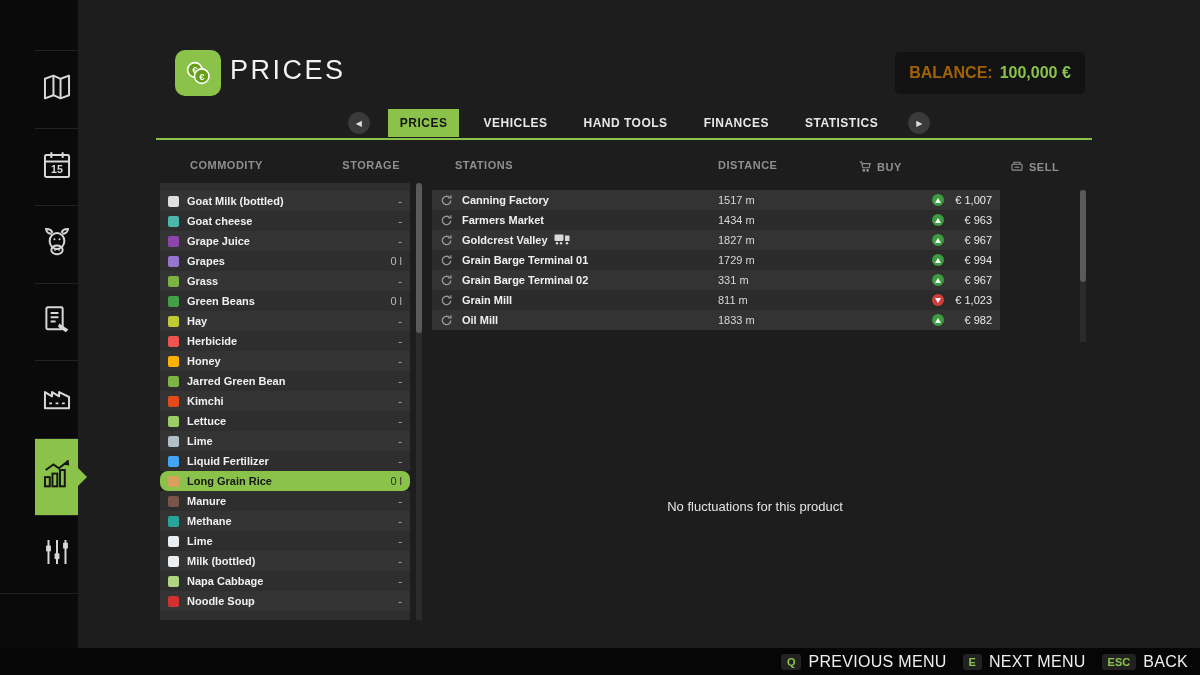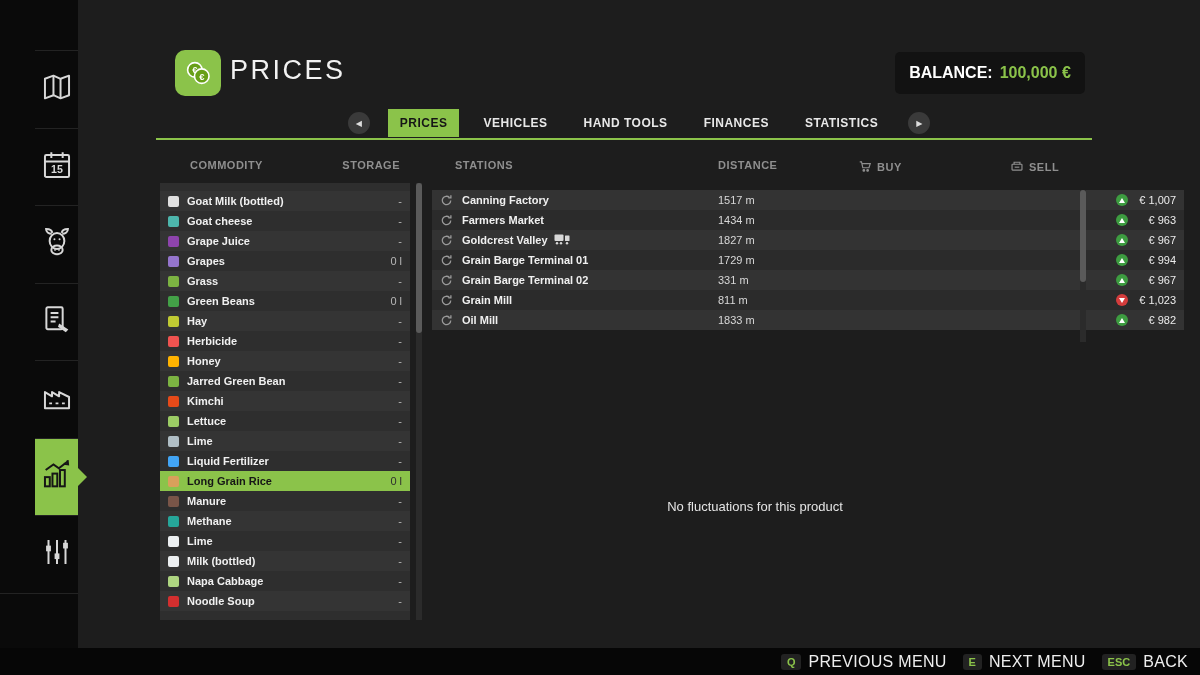--- a/index.html
+++ b/index.html
@@ -17,21 +17,21 @@
               border-left:9px solid #8bc34a;}
   .side-filler{border-top:1px solid #232323;height:55px;}
 
   
   .app-icon{position:absolute;left:175px;top:50px;width:46px;height:46px;background:#8bc34a;
             border-radius:10px;display:flex;align-items:center;justify-content:center;}
   .page-title{position:absolute;left:230px;top:55px;margin:0;font-size:27px;font-weight:500;
               color:#f2f2f2;letter-spacing:2.5px;}
   .balance{position:absolute;left:895px;top:52px;width:190px;height:42px;background:#121212;
            border-radius:5px;display:flex;align-items:center;justify-content:center;gap:7px;}
-  .balance-label{color:#ffffff;font-weight:bold;font-size:16px;}
+  .balance-label{color:#a16207;font-weight:bold;font-size:16px;}
   .balance-value{color:#8bc34a;font-weight:bold;font-size:16px;}
 
   
   .tabs{position:absolute;left:78px;top:108px;width:1122px;height:30px;display:flex;
         align-items:center;justify-content:center;gap:12px;}
   .tab{padding:7px 12px;font-size:12px;font-weight:bold;color:#e8e8e8;letter-spacing:.5px;
        background:transparent;border:none;cursor:pointer;font-family:inherit;}
   .tab.active{background:#8bc34a;color:#161616;}
   .tab-arrow{width:22px;height:22px;border-radius:50%;background:#3a3a3a;color:#ddd;font-size:8px;
              display:flex;align-items:center;justify-content:center;border:none;cursor:pointer;margin:0 6px;}
@@ -40,29 +40,29 @@
   
   .col-head{position:absolute;top:159px;font-size:11px;font-weight:bold;color:#8f8f8f;
             letter-spacing:.5px;display:flex;align-items:center;gap:5px;}
 
   
   .commodity-list{position:absolute;left:160px;top:183px;width:250px;height:437px;overflow:hidden;}
   .commodity-inner{margin-top:-12px;}
   .c-row{height:20px;display:flex;align-items:center;padding:0 8px;box-sizing:border-box;cursor:pointer;}
   .c-row:nth-child(odd){background:#2e2e2e;}
   .c-row:nth-child(even){background:#343434;}
-  .c-row.selected{background:#8bc34a;}
+  .c-row.selected{background:#8bc34a;border-radius:8px;}
   .c-ico{width:11px;height:11px;border-radius:2px;margin-right:8px;flex:none;}
   .c-name{font-size:11px;font-weight:bold;color:#f0f0f0;white-space:nowrap;}
   .c-row.selected .c-name{color:#161616;}
   .c-val{margin-left:auto;font-size:11px;color:#b8b8b8;}
   .c-row.selected .c-val{color:#2f2f2f;}
 
   
-  .station-list{position:absolute;left:432px;top:190px;width:752px;height:152px;overflow:hidden;}
+  .station-list{position:absolute;left:432px;top:190px;width:568px;height:152px;overflow:hidden;}
   .s-row{height:20px;position:relative;cursor:pointer;}
   .s-row:nth-child(odd){background:#333333;}
   .s-row:nth-child(even){background:#2b2b2b;}
   .s-ico{position:absolute;left:8px;top:3px;}
   .s-name{position:absolute;left:30px;top:0;height:20px;display:flex;align-items:center;gap:6px;
           font-size:11px;font-weight:bold;color:#f0f0f0;white-space:nowrap;}
   .s-dist{position:absolute;left:286px;top:0;line-height:20px;font-size:11px;color:#d8d8d8;}
   .s-price{position:absolute;right:8px;top:0;height:20px;display:flex;align-items:center;gap:6px;}
   .badge{width:12px;height:12px;border-radius:50%;display:flex;align-items:center;justify-content:center;flex:none;}
   .badge.up{background:#3d9c40;}

